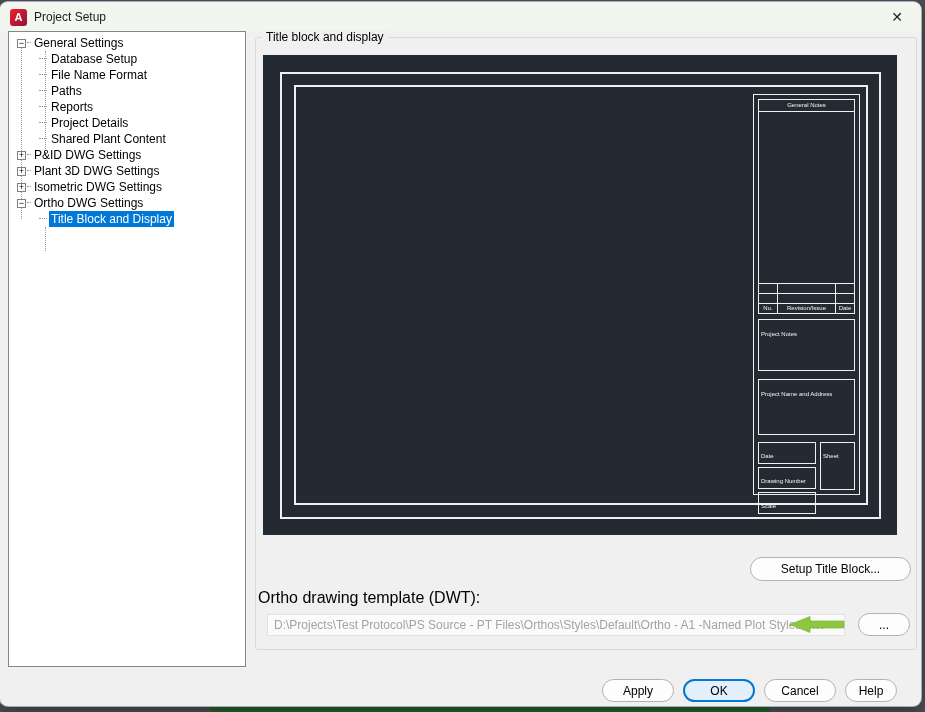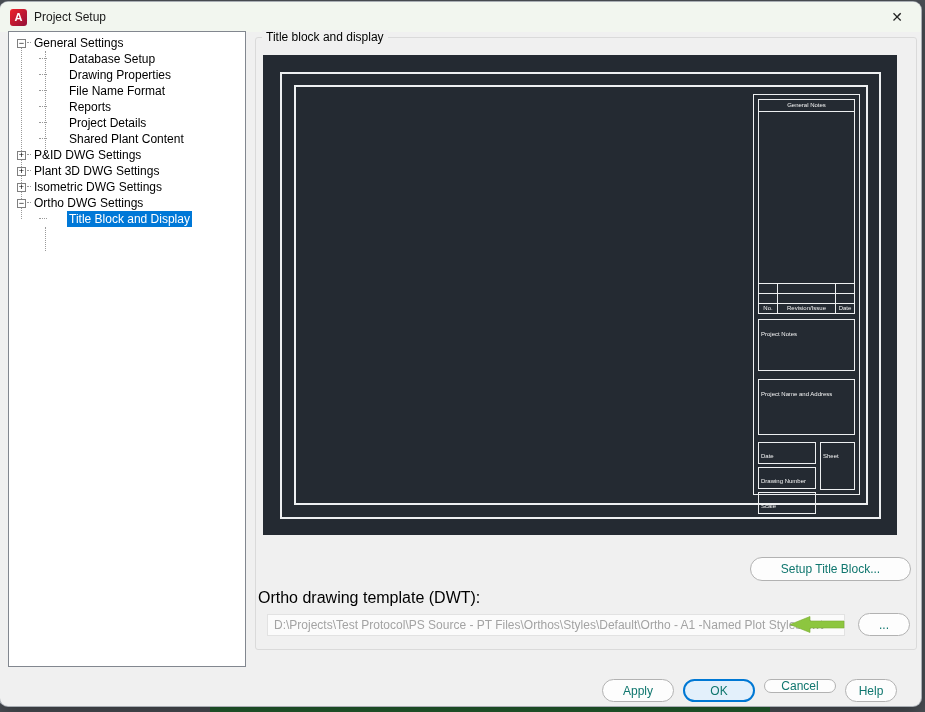--- a/index.html
+++ b/index.html
@@ -11,21 +11,21 @@
   #win-title{position:absolute;left:34px;top:0;height:24px;line-height:30px;font-size:12px;color:#1b1b1b;}
   #close-btn{position:absolute;right:8px;top:0;width:32px;height:30px;text-align:center;line-height:30px;font-size:14px;color:#222;cursor:pointer;}
 
   
   #tree-panel{position:absolute;left:8px;top:29px;width:238px;height:636px;background:#fff;border:1px solid #82878f;box-sizing:border-box;overflow:hidden;}
   .tree{position:relative;margin:0;padding:3px 0 0 0;list-style:none;font-size:12px;color:#000;}
   .tree li{height:16px;line-height:16px;display:flex;align-items:center;white-space:nowrap;}
   .expander{width:9px;height:9px;box-sizing:border-box;border:1px solid #808080;background:#fff;font-size:9px;line-height:7px;text-align:center;color:#000;margin-left:8px;flex:0 0 9px;}
   .stub{display:inline-block;width:4px;height:1px;border-top:1px dotted #9a9a9a;margin:0 1px;}
   .cstub{display:inline-block;width:8px;height:1px;border-top:1px dotted #9a9a9a;margin-right:2px;}
-  .child{padding-left:30px;gap:18px;}
+  .child{padding-left:30px;}
   .lbl{padding:0 2px;}
   .sel{background:#0078d7;color:#fff;}
   .vguide{position:absolute;width:0;border-left:1px dotted #9a9a9a;}
   #guide-root{left:12px;top:15px;height:172px;}
   #guide-general{left:36px;top:19px;height:104px;}
   #guide-ortho{left:36px;top:195px;height:24px;}
 
   
   #groupbox{position:absolute;left:255px;top:35px;width:662px;height:613px;border:1px solid #dadada;border-radius:3px;box-sizing:border-box;}
   #group-title{position:absolute;left:6px;top:-8px;background:#f0f0f0;padding:0 4px;font-size:12px;color:#000;line-height:15px;}
@@ -45,29 +45,29 @@
   .rev-row .c2{flex:1;margin-left:-1px;}
   .rev-row .c3{width:20px;margin-left:-1px;}
   .tb-pnotes{height:52px;margin-top:5px;padding:2px;}
   .tb-pname{height:56px;margin-top:8px;padding:2px;}
   .tb-bottom{height:48px;margin-top:7px;display:flex;gap:4px;}
   .tb-bl{width:58px;display:flex;flex-direction:column;gap:3px;}
   .tb-bl .tbx{flex:1;padding:1px 2px;}
   .tb-br{flex:1;padding:1px 2px;}
 
   
-  .btn{position:absolute;background:#fdfdfd;border:1px solid #b2b2b2;border-radius:12px;font-size:12px;color:#0f766e;display:flex;align-items:center;justify-content:center;box-sizing:border-box;cursor:pointer;}
+  .btn{position:absolute;background:#fdfdfd;border:1px solid #b2b2b2;border-radius:12px;font-size:12px;color:#000000;display:flex;align-items:center;justify-content:center;box-sizing:border-box;cursor:pointer;}
   #setup-btn{left:750px;top:555px;width:161px;height:24px;}
   #tpl-label{position:absolute;left:258px;top:587px;font-size:16px;color:#000;}
   #tpl-box{position:absolute;left:267px;top:612px;width:578px;height:22px;background:#fbfbfb;border:1px solid #e2e2e2;box-sizing:border-box;font-size:12px;color:#a3a3a3;line-height:20px;padding:0 6px;white-space:nowrap;overflow:hidden;}
   #arrow{position:absolute;left:789px;top:613px;width:56px;height:19px;}
   #browse-btn{left:858px;top:611px;width:52px;height:23px;}
   #apply-btn{left:602px;top:677px;width:72px;height:23px;}
   #ok-btn{left:683px;top:677px;width:72px;height:23px;background:#e3f0fb;border:2px solid #0078d4;}
-  #cancel-btn{left:764px;top:677px;width:72px;height:14px;}
+  #cancel-btn{left:764px;top:677px;width:72px;height:23px;}
   #help-btn{left:845px;top:677px;width:52px;height:23px;}
 </style>
 </head>
 <body>
 
 <div class="bg-green"></div>
 
 <div id="dialog">
 
   <div id="titlebar">
@@ -85,25 +85,25 @@
           <span class="expander">−</span>
           <span class="stub"></span>
           <span class="lbl">General Settings</span>
         </li>
       <li class="child">
           <span class="cstub"></span>
           <span class="lbl">Database Setup</span>
         </li>
       <li class="child">
           <span class="cstub"></span>
-          <span class="lbl">Drawing Properties</span>
+          <span class="lbl">File Name Format</span>
         </li>
       <li class="child">
           <span class="cstub"></span>
-          <span class="lbl">File Name Format</span>
+          <span class="lbl">Paths</span>
         </li>
       <li class="child">
           <span class="cstub"></span>
           <span class="lbl">Reports</span>
         </li>
       <li class="child">
           <span class="cstub"></span>
           <span class="lbl">Project Details</span>
         </li>
       <li class="child">

